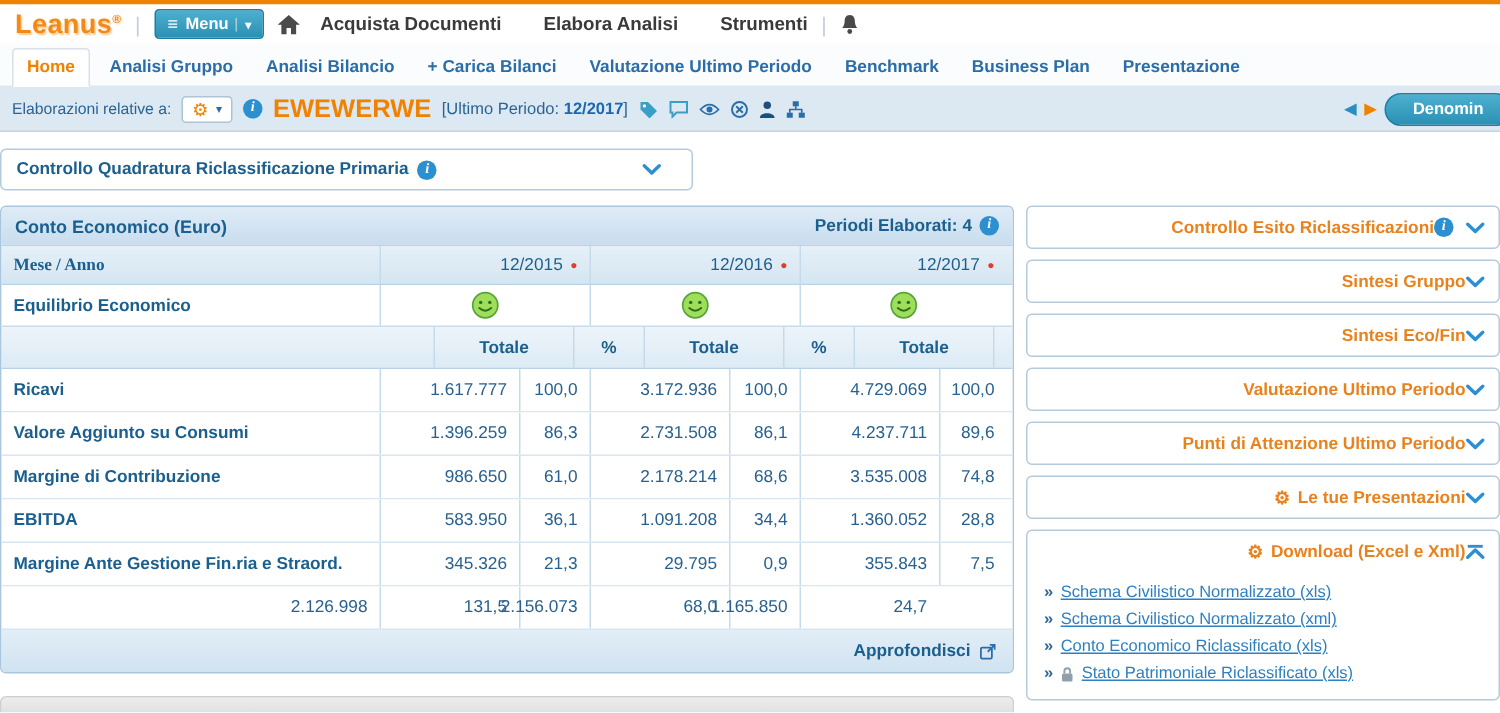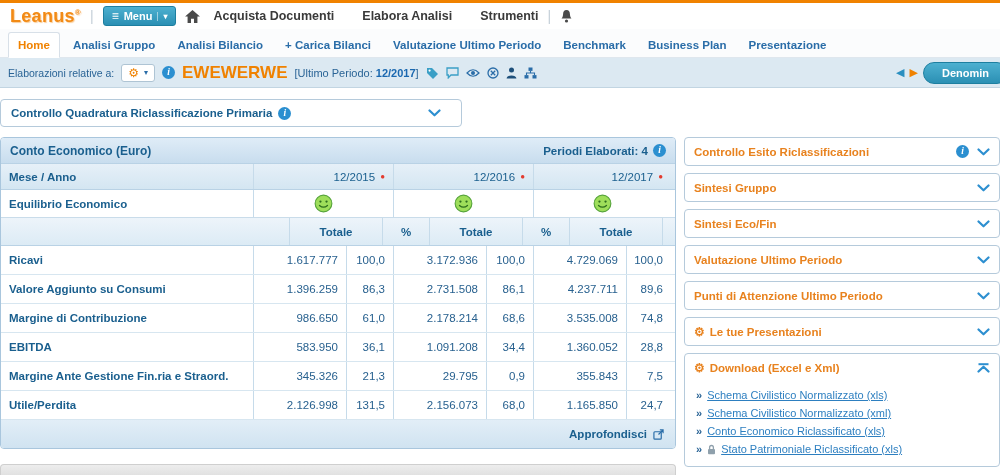--- a/index.html
+++ b/index.html
@@ -53,38 +53,38 @@
   .tblwrap { width:676px; }
   .tbl { border:1px solid #a9c6dd; border-radius:4px; overflow:hidden; background:#fff; }
   .tbl-title { height:26px; background:linear-gradient(#dfecf7,#c8ddee); display:flex; align-items:center; justify-content:space-between; padding:0 9px; border-bottom:1px solid #b9d2e5; }
   .tbl-title .t { color:#1a5f8e; font-weight:bold; font-size:12px; }
   .tbl-title .tr { display:flex; align-items:center; gap:5px; color:#1a5f8e; font-weight:bold; font-size:11.5px; }
   .grow { display:grid; grid-template-columns:252px 93px 47px 93px 47px 93px 45px; }
   .c { border-left:1px solid #c6dbea; padding:0 8px; display:flex; align-items:center; font-size:11.5px; min-width:0; }
   .c:first-child { border-left:none; }
   .span2 { grid-column:span 2; }
   .head-row { background:linear-gradient(#e6f0f8,#d4e6f2); border-bottom:1px solid #b9d2e5; height:26px; }
-  .head-row .lblc { color:#1a5f8e; font-weight:bold; }
+  .head-row .lblc { color:#1a5f8e; font-weight:bold;font-family:Liberation Serif, serif; }
   .head-row .pc { justify-content:flex-end; color:#1a5f8e; font-weight:normal; gap:5px; }
   .dot { color:#e33b2e; font-size:8px; line-height:1; }
   .equil-row { height:28px; background:#fff; border-bottom:1px solid #c9dcea; }
   .equil-row .lblc { color:#1a5f8e; font-weight:bold; }
   .equil-row .smile { justify-content:center; }
   .sub-row { height:28px; background:linear-gradient(#edf4fa,#dcebf5); border-bottom:1px solid #b9d2e5;padding-left:36px; }
   .sub-row .c { justify-content:center; color:#1a5f8e; font-weight:bold; }
   .trow { height:29px; background:#fff; border-bottom:1px solid #d7e6f0; }
   .trow .lbl { color:#1a5f8e; font-weight:bold; }
   .trow .num { justify-content:flex-end; color:#28618f; }
   .tbl-footer { height:28px; background:linear-gradient(#e2eef7,#d0e3f1); display:flex; align-items:center; justify-content:flex-end; gap:6px; padding:12px 11px; }
   .tbl-footer a { color:#1a5f8e; font-weight:bold; font-size:11.5px; text-decoration:none; cursor:pointer; }
 
   
   .sidebar { width:316px; margin-left:8px; }
   .panel { border:1px solid #b5cadb; border-radius:4px; background:#fff; margin-bottom:7px; }
-  .panel-hd { height:27px; display:flex; align-items:center; justify-content:space-between; padding:0 9px; cursor:pointer; }
+  .panel-hd { height:27px; display:flex; align-items:center; justify-content:flex-end; padding:0 9px; cursor:pointer; }
   .panel-label { color:#e8821e; font-weight:bold; font-size:11.5px; display:inline-flex; align-items:center; gap:5px; white-space:nowrap; }
   .panel-label .gear { font-size:12px; line-height:1; color:#e8821e; }
   .hd-icons { display:inline-flex; align-items:center; gap:8px; }
   .panel-body { padding:5px 11px 8px; }
   .dl-link { font-size:11px; padding:3px 0; display:flex; align-items:center; gap:5px; }
   .dl-link .arr { color:#2a6496; font-weight:bold; }
   .dl-link a { color:#2d7fc0; text-decoration:underline; cursor:pointer; }
   .lockic { display:inline-flex; }
 
   .bottom-section { position:absolute; left:0; top:464px; width:676px; height:12px; background:linear-gradient(#ededed,#e0e0e0); border:1px solid #cfcfcf; border-bottom:none; border-radius:4px 4px 0 0; }
@@ -303,21 +303,20 @@
         <div class="grow trow">
           <div class="c lbl">Margine Ante Gestione Fin.ria e Straord.</div>
           <div class="c num">345.326</div>
           <div class="c num">21,3</div>
           <div class="c num">29.795</div>
           <div class="c num">0,9</div>
           <div class="c num">355.843</div>
           <div class="c num">7,5</div>
         </div>
         <div class="grow trow">
-          <div class="c lbl">Utile/Perdita</div>
           <div class="c num">2.126.998</div>
           <div class="c num">131,5</div>
           <div class="c num">2.156.073</div>
           <div class="c num">68,0</div>
           <div class="c num">1.165.850</div>
           <div class="c num">24,7</div>
         </div>
 
         <div class="tbl-footer">
           <a>Approfondisci</a>

